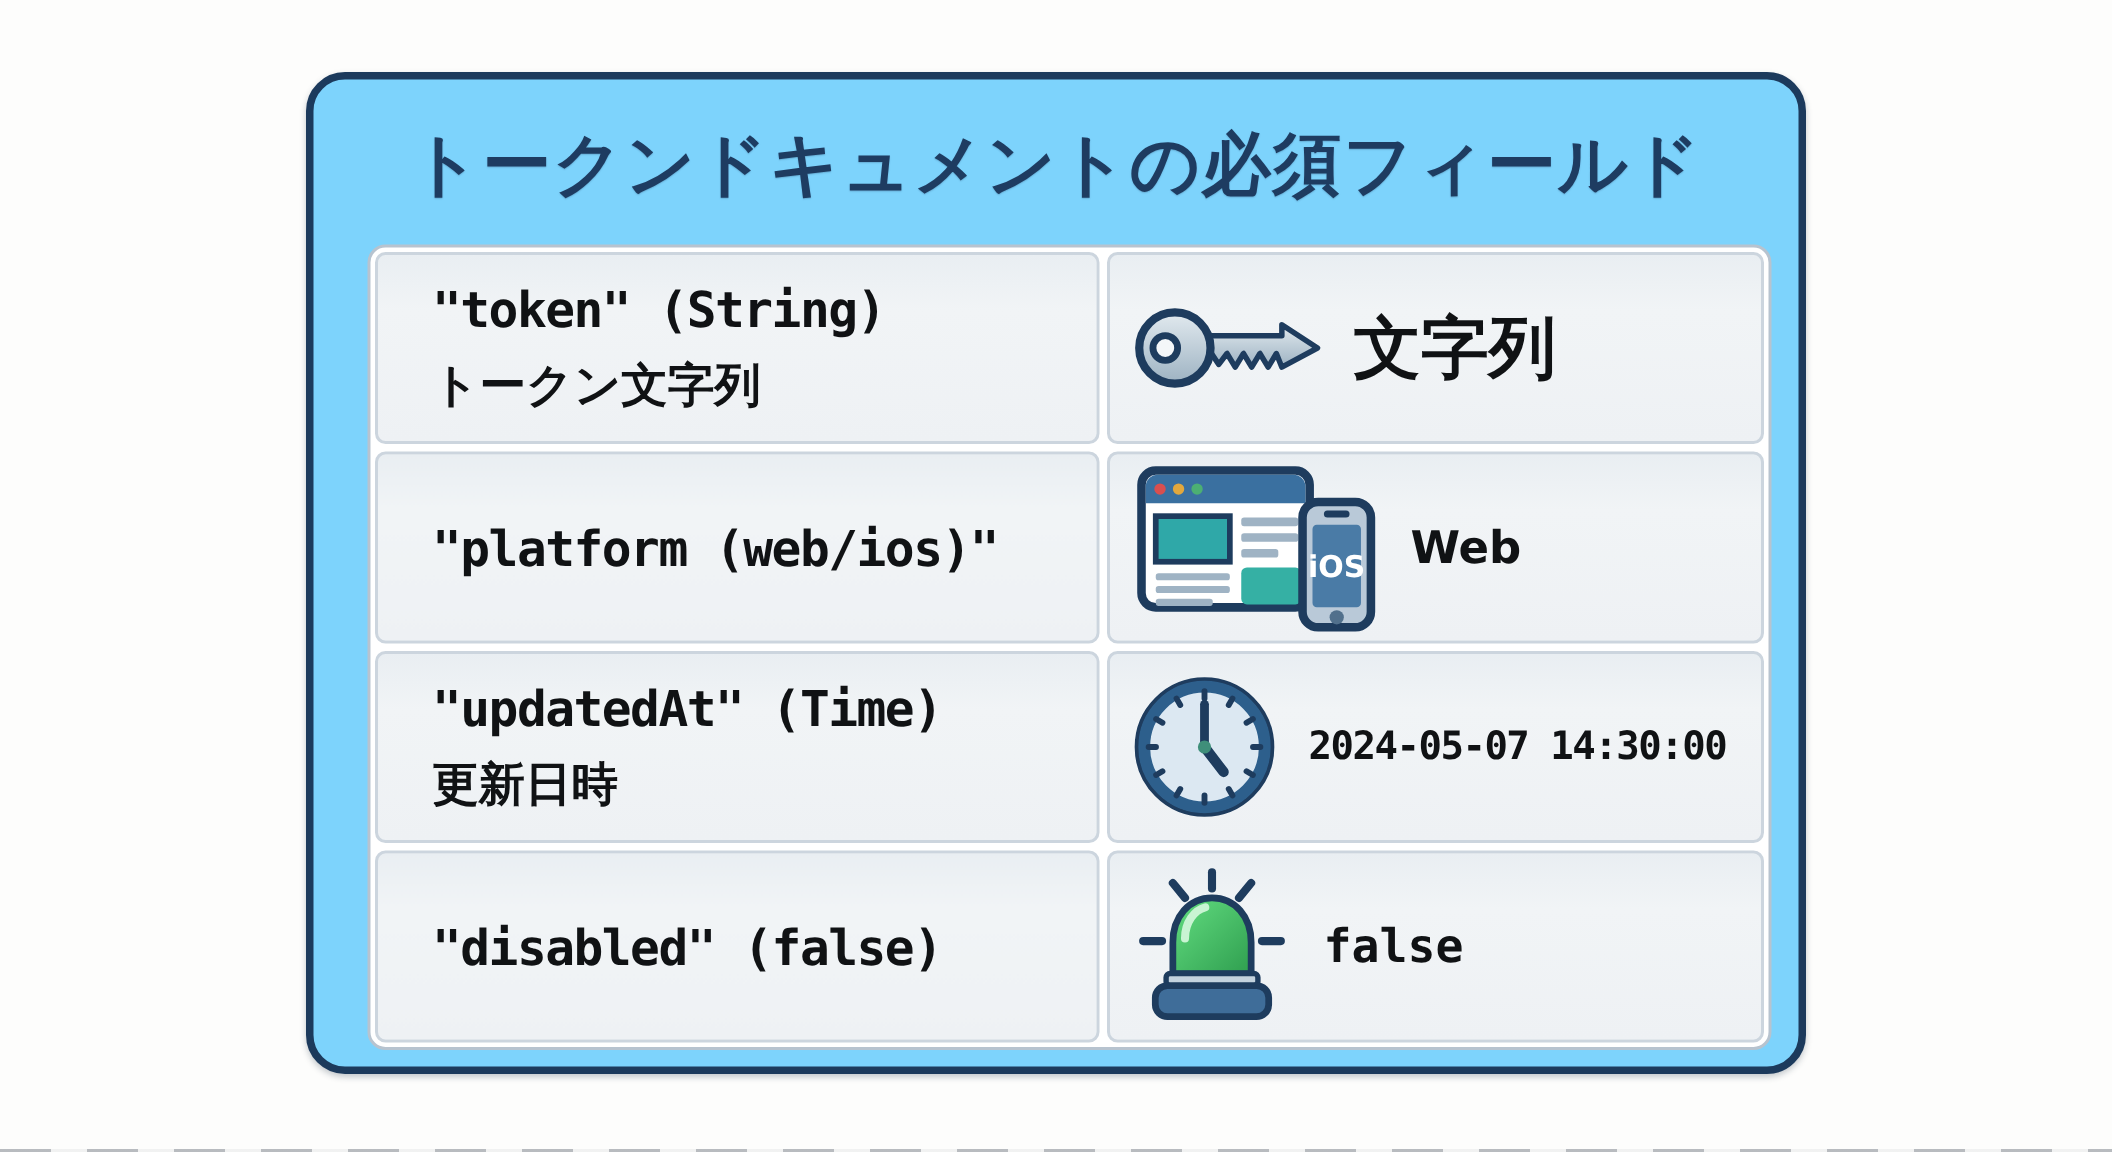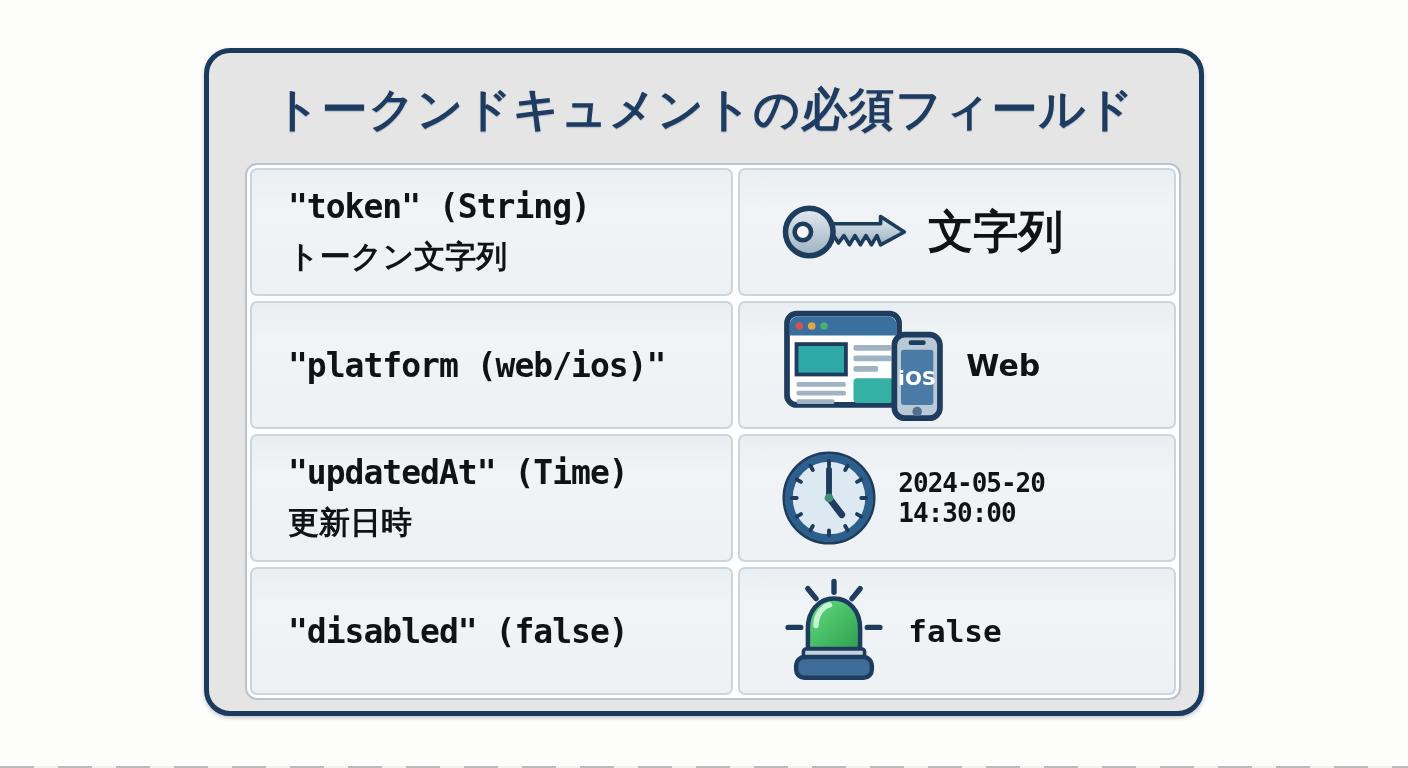--- a/index.html
+++ b/index.html
@@ -2,34 +2,34 @@
 <html><head>
 <meta charset="utf-8">
 <style>
   * { margin:0; padding:0; box-sizing:border-box; }
   html,body { width:1408px; height:768px; background:#fdfdfc; overflow:hidden;
               font-family:"DejaVu Sans","Liberation Sans",sans-serif; }
   .artifact-line { position:absolute; left:0; bottom:0; width:1408px; height:2px; opacity:.45;
     background:repeating-linear-gradient(90deg, rgba(35,45,60,.7) 0 34px, rgba(35,45,60,.12) 34px 58px); }
 
   .frame { position:absolute; left:204px; top:48px; width:1000px; height:668px;
-           background:#e5e5e5; border:5px solid #1c3a5c; border-radius:26px;
+           background:#7dd3fc; border:5px solid #1c3a5c; border-radius:26px;
            box-shadow:0 2px 4px rgba(20,40,60,.25); }
   .title { margin-top:26px; text-align:center; font-size:46px; font-weight:800;
            color:#1e3c61; letter-spacing:1px; text-shadow:0 1px 1px rgba(30,60,97,.25); }
 
   .fields-table { position:absolute; left:36px; top:110px; width:936px; height:537px;
                   border:2px solid #b7c3cf; border-radius:12px; background:#ffffff;
                   padding:3px; display:grid; grid-template-columns:52.2% 1fr;
                   grid-template-rows:repeat(4,1fr); gap:5px; }
   .cell { border:2px solid #ccd5de; border-radius:7px;
           background:linear-gradient(180deg,#e9eef2 0%,#f1f4f6 30%,#eef1f4 100%);
           display:flex; }
   .cell.left { flex-direction:column; justify-content:center; padding-left:36px; gap:10px; }
-  .cell.right { flex-direction:row; align-items:center; padding-left:40px; gap:20px; }
+  .cell.right { flex-direction:row; align-items:center; padding-left:14px; gap:20px; }
 
   .field-code { font-family:"DejaVu Sans Mono","Liberation Mono",monospace;
                 font-weight:bold; font-size:33px; color:#101214; letter-spacing:-1px; }
   .field-label { font-weight:bold; font-size:31px; color:#101214; }
 
   .value-xl   { font-weight:bold; font-size:45px; color:#101214; }
   .value-sans { font-weight:bold; font-size:30px; color:#101214; }
   .value-mono { font-family:"DejaVu Sans Mono","Liberation Mono",monospace;
                 font-weight:bold; font-size:26px; color:#101214; letter-spacing:-1px; }
   .value-mono-lg { font-family:"DejaVu Sans Mono","Liberation Mono",monospace;
@@ -111,21 +111,21 @@
           <line x1="33.5" y1="78.6" x2="31" y2="82.9"></line>
           <line x1="21.4" y1="66.5" x2="17.1" y2="69"></line>
           <line x1="17" y1="50" x2="12" y2="50"></line>
           <line x1="21.4" y1="33.5" x2="17.1" y2="31"></line>
           <line x1="33.5" y1="21.4" x2="31" y2="17.1"></line>
         </g>
         <line x1="50" y1="50" x2="50" y2="21" stroke="#1e3c5e" stroke-width="6" stroke-linecap="round"></line>
         <line x1="50" y1="50" x2="63" y2="67" stroke="#1e3c5e" stroke-width="7" stroke-linecap="round"></line>
         <circle cx="50" cy="50" r="4.5" fill="#3f8f7a"></circle>
       </svg>
-      <div class="value-mono" data-bind="table.rows.2.value_primary">2024-05-20 14:30:00</div>
+      <div class="value-mono" data-bind="table.rows.2.value_primary">2024-05-07 14:30:00</div>
     </div>
 
     <div class="cell left">
       <div class="field-code" data-bind="table.rows.3.field_code">"disabled" (false)</div>
     </div>
     <div class="cell right">
       <svg width="108" height="112" viewBox="0 0 120 120">
         <defs>
           <linearGradient id="sirenGrad" x1="0" y1="0" x2="1" y2="1">
             <stop offset="0" stop-color="#63de81"></stop>

